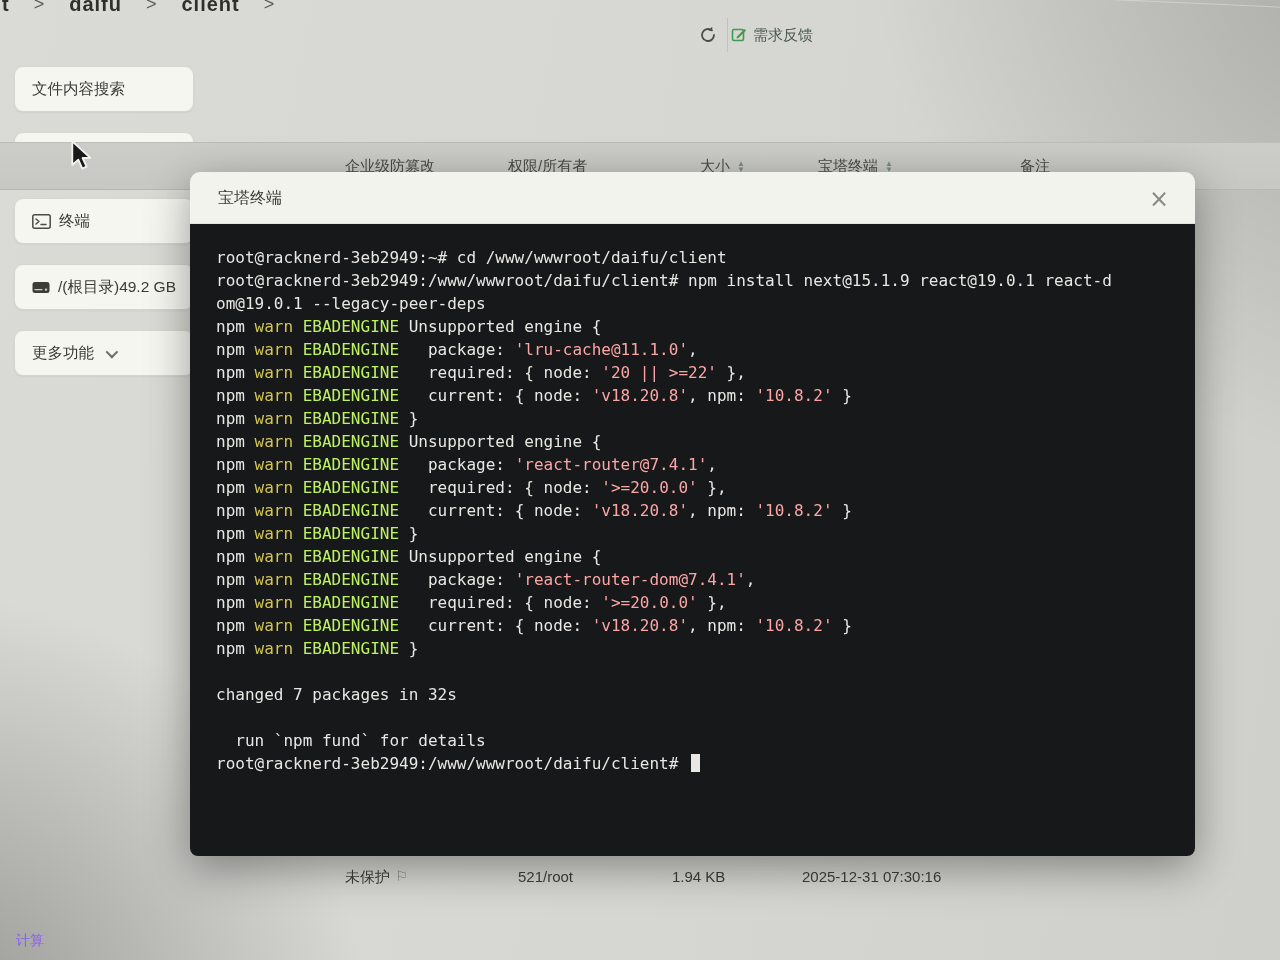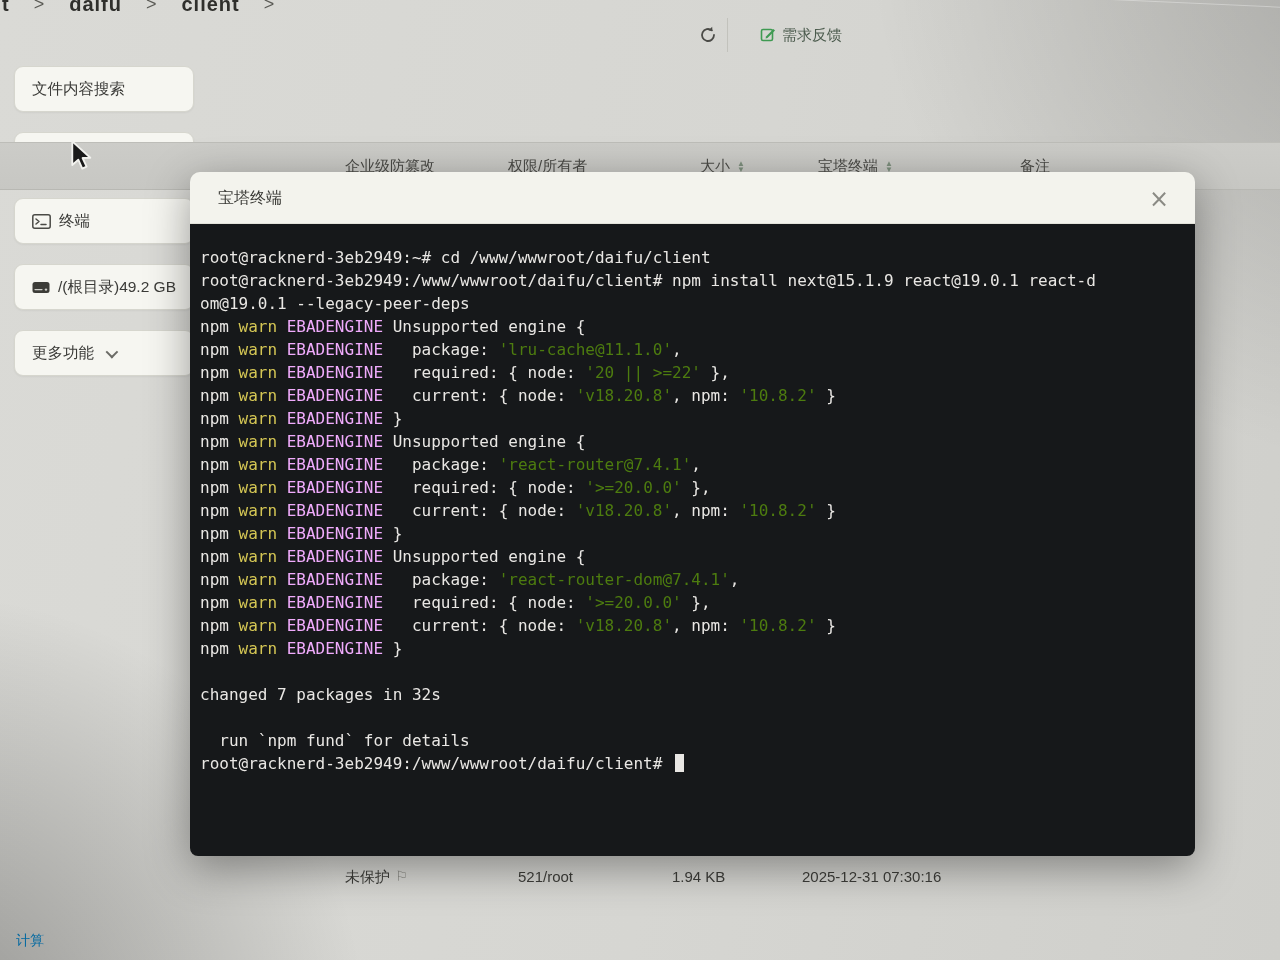--- a/index.html
+++ b/index.html
@@ -21,21 +21,21 @@
   
   .breadcrumb {
     position:absolute; left:2px; top:-7px; display:flex; align-items:center;
     gap:24px; font-size:20px; font-weight:700; color:#2f2f2c; letter-spacing:1px;
   }
   .crumb-sep { font-weight:400; color:#5a5a55; font-size:18px; }
   
   .top-actions { position:absolute; left:688px; top:18px; display:flex; align-items:center; }
   .refresh-btn { width:40px; height:34px; display:flex; align-items:center; justify-content:center;
     border-right:1px solid #c2c2bc; cursor:pointer; }
-  .feedback { display:flex; align-items:center; gap:6px; margin-left:32px; font-size:15px; cursor:pointer; }
+  .feedback { display:flex; align-items:center; gap:6px; margin-left:3px; font-size:15px; cursor:pointer; }
   
   .toolbar { position:absolute; left:14px; top:66px; display:flex; gap:20px;flex-direction:column; }
   .tbtn {
     height:46px; display:flex; align-items:center; gap:8px; padding:0 17px;
     background:#f6f6f1; border:1px solid #d6d6ce; border-radius:9px;
     font-size:15.5px; color:#3b3b38; box-shadow:0 1px 2px rgba(0,0,0,0.05);
     cursor:pointer; white-space:nowrap;
   }
   .star { color:#e8a33c; font-size:17px; }
   .chev { width:9px; height:9px; border-right:2px solid #6b6b66; border-bottom:2px solid #6b6b66;
@@ -63,30 +63,30 @@
   .modal-header {
     height:52px; background:#f3f3ed; border-radius:10px 10px 0 0;
     display:flex; align-items:center; justify-content:space-between;
     padding:2px 26px 0 28px; border-bottom:1px solid #e2e2da;
   }
   .modal-title { font-size:16px; color:#3a3a36; }
   .modal-close { font-size:24px; color:#8a8a84; cursor:pointer; line-height:1;
     font-family:"DejaVu Sans",sans-serif; }
   .terminal {
     height:632px; background:#16181a; border-radius:0 0 8px 8px;
-    padding:22px 16px 20px 10px; overflow:hidden; cursor:text;
+    padding:22px 16px 20px 26px; overflow:hidden; cursor:text;
   }
   .tline {
     font-family:"DejaVu Sans Mono","Liberation Mono",monospace;
     font-size:16px; line-height:23px; white-space:pre; color:#e9e7e4;
   }
   .c-w { color:#e9e7e4; }
   .c-y { color:#d4c654; }
-  .c-b { color:#f0abfc; }
-  .c-g { color:#4d7c0f; }
+  .c-b { color:#bef264; }
+  .c-g { color:#fca5a5; }
   .block-cursor { display:inline-block; width:9px; height:18px; background:#e9e7e4;
     vertical-align:-3px; margin-left:3px; }
   
   .mouse-cursor { position:absolute; left:70px; top:140px; pointer-events:none; }
 </style>
 </head>
 <body>
 
 <div class="reflection"></div>
 
@@ -177,21 +177,21 @@
 <div class="file-row">
   <div class="file-cell" style="left:345px;">
     <span>未保护</span>
     <span class="flag-icon">⚐</span>
   </div>
   <div class="file-cell" style="left:518px;">521/root</div>
   <div class="file-cell" style="left:672px;">1.94 KB</div>
   <div class="file-cell" style="left:802px;">2025-12-31 07:30:16</div>
 </div>
 
-<div class="green-link" style="color:#0369a1;">计算</div>
+<div class="green-link" style="color:#8b5cf6;">计算</div>
 
 <div class="modal">
   <div class="modal-header">
     <span class="modal-title">宝塔终端</span>
     <span class="modal-close">×</span>
   </div>
   <div class="terminal">
       <div class="tline"><span class="c-w">root@racknerd-3eb2949:~# cd /www/wwwroot/daifu/client</span></div>
       <div class="tline"><span class="c-w">root@racknerd-3eb2949:/www/wwwroot/daifu/client# npm install next@15.1.9 react@19.0.1 react-d</span></div>
       <div class="tline"><span class="c-w">om@19.0.1 --legacy-peer-deps</span></div>

